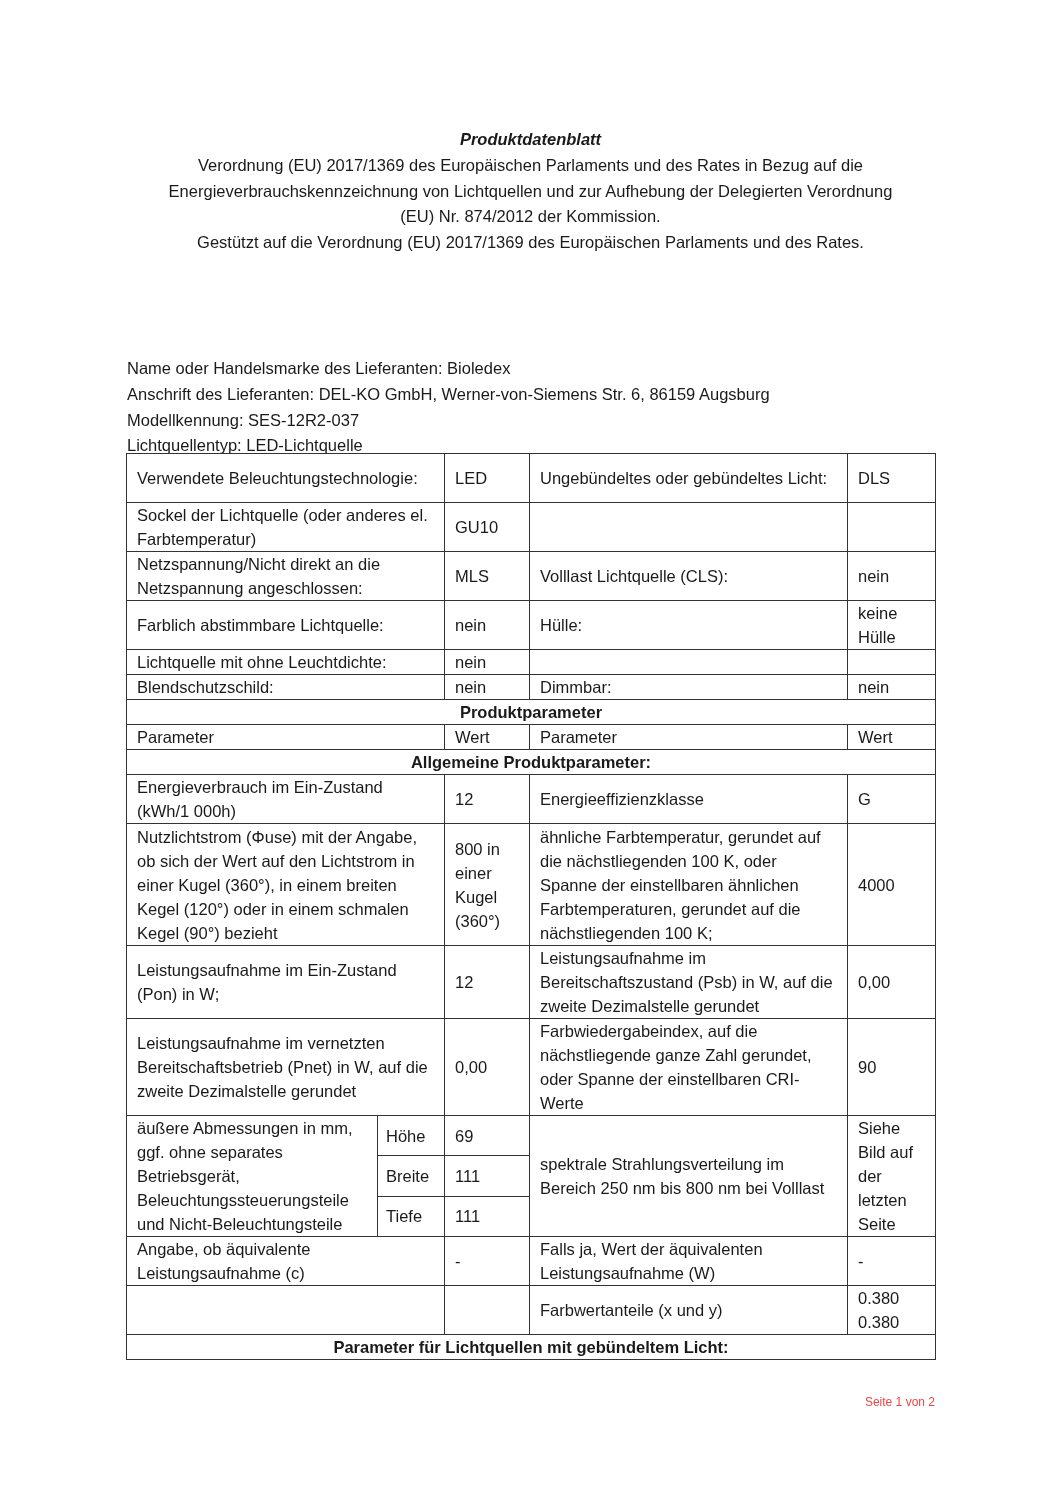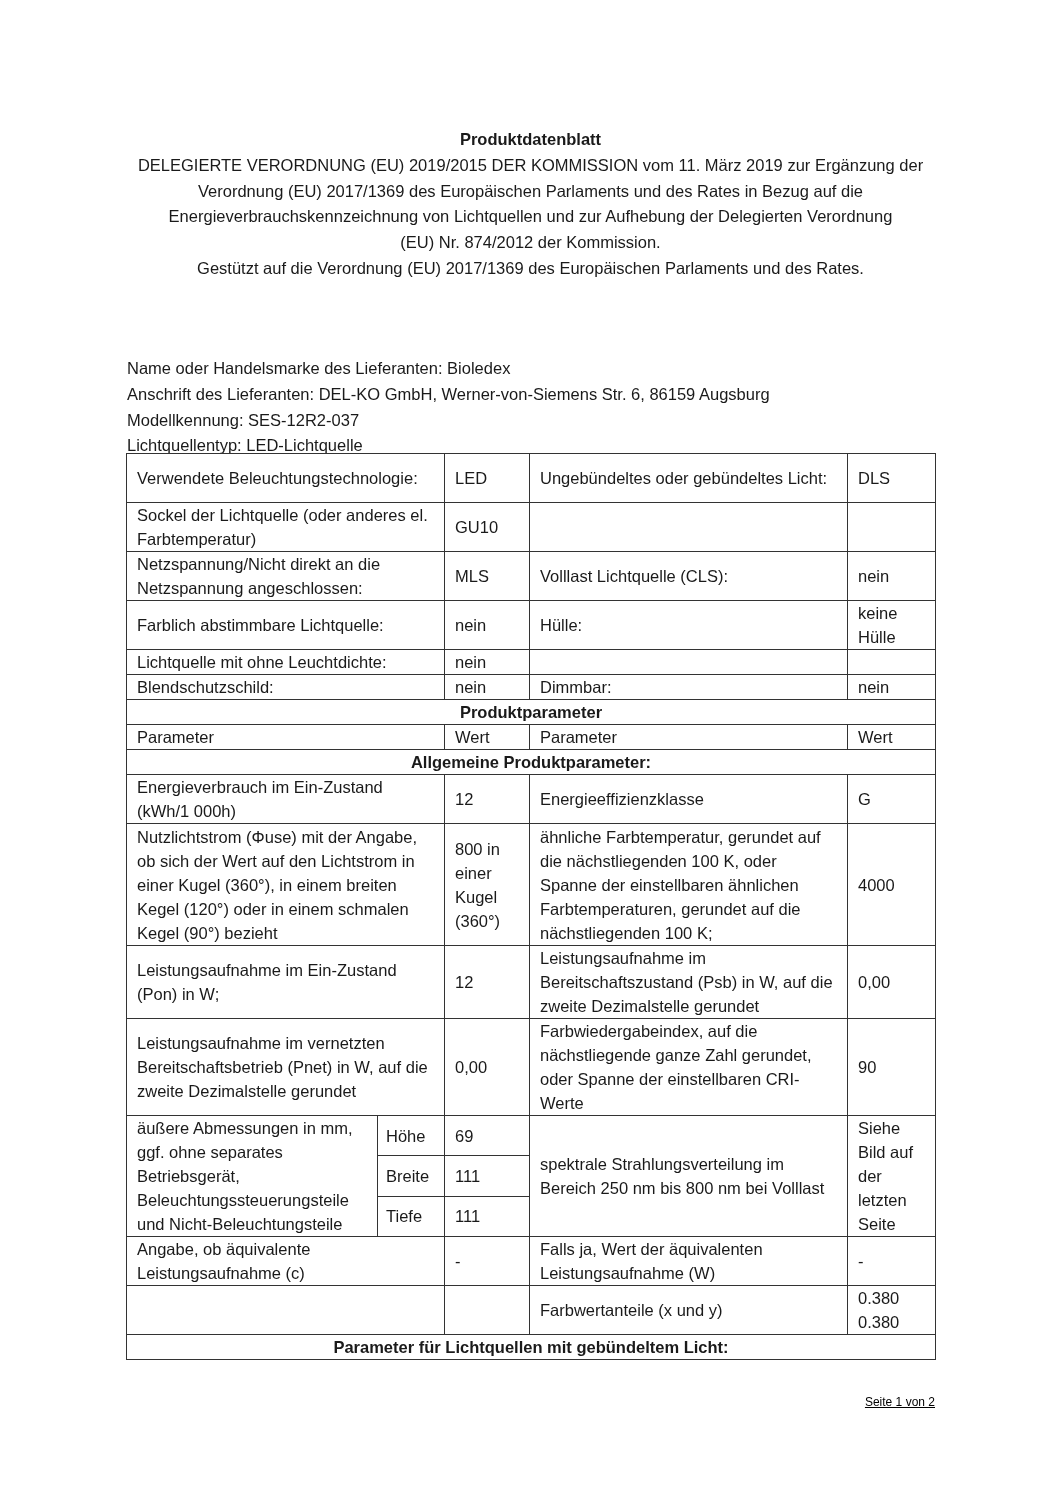--- a/index.html
+++ b/index.html
@@ -5,48 +5,47 @@
   html, body { margin: 0; padding: 0; background: #ffffff; }
   body {
     width: 1061px; height: 1500px; position: relative; overflow: hidden;
     font-family: "Liberation Sans", "DejaVu Sans", sans-serif;
     color: #1a1a1a;
   }
   .header {
     position: absolute; top: 127px; left: 100px; width: 861px;
     text-align: center; font-size: 16.5px; line-height: 25.8px;
   }
-  .header .title { font-weight: bold; }
+  .header .title { font-weight: bold; font-style: italic; }
   .supplier {
     position: absolute; top: 335px; left: 127px; width: 820px;
     font-size: 16.5px; line-height: 25.8px; margin-top: 21px;
   }
   table.sheet {
     position: absolute; top: 453px; left: 126px;
     width: 809px; border-collapse: collapse; table-layout: fixed;
     font-size: 16.5px; line-height: 24px; padding-left: 27px;
   }
   table.sheet td {
     border: 1px solid #333; padding: 0 10px; vertical-align: middle;
     overflow: hidden;
   }
   table.sheet td.center { text-align: center; }
   table.sheet td.bold { font-weight: bold; text-align: center; }
   table.sheet td.tight { padding: 0 8px; }
   .footer {
     position: absolute; top: 1395px; right: 126px;
-    font-size: 12px; color: #000000; text-decoration: underline;
+    font-size: 12px; color: #ef4444;
   }
 </style>
 </head>
 <body>
 
 <div class="header">
   <div class="title">Produktdatenblatt</div>
-  <div>DELEGIERTE VERORDNUNG (EU) 2019/2015 DER KOMMISSION vom 11. März 2019 zur Ergänzung der</div>
   <div>Verordnung (EU) 2017/1369 des Europäischen Parlaments und des Rates in Bezug auf die</div>
   <div>Energieverbrauchskennzeichnung von Lichtquellen und zur Aufhebung der Delegierten Verordnung</div>
   <div>(EU) Nr. 874/2012 der Kommission.</div>
   <div>Gestützt auf die Verordnung (EU) 2017/1369 des Europäischen Parlaments und des Rates.</div>
 </div>
 
 <div class="supplier">
   <div>Name oder Handelsmarke des Lieferanten: Bioledex</div>
   <div>Anschrift des Lieferanten: DEL-KO GmbH, Werner-von-Siemens Str. 6, 86159 Augsburg</div>
   <div>Modellkennung: SES-12R2-037</div>

